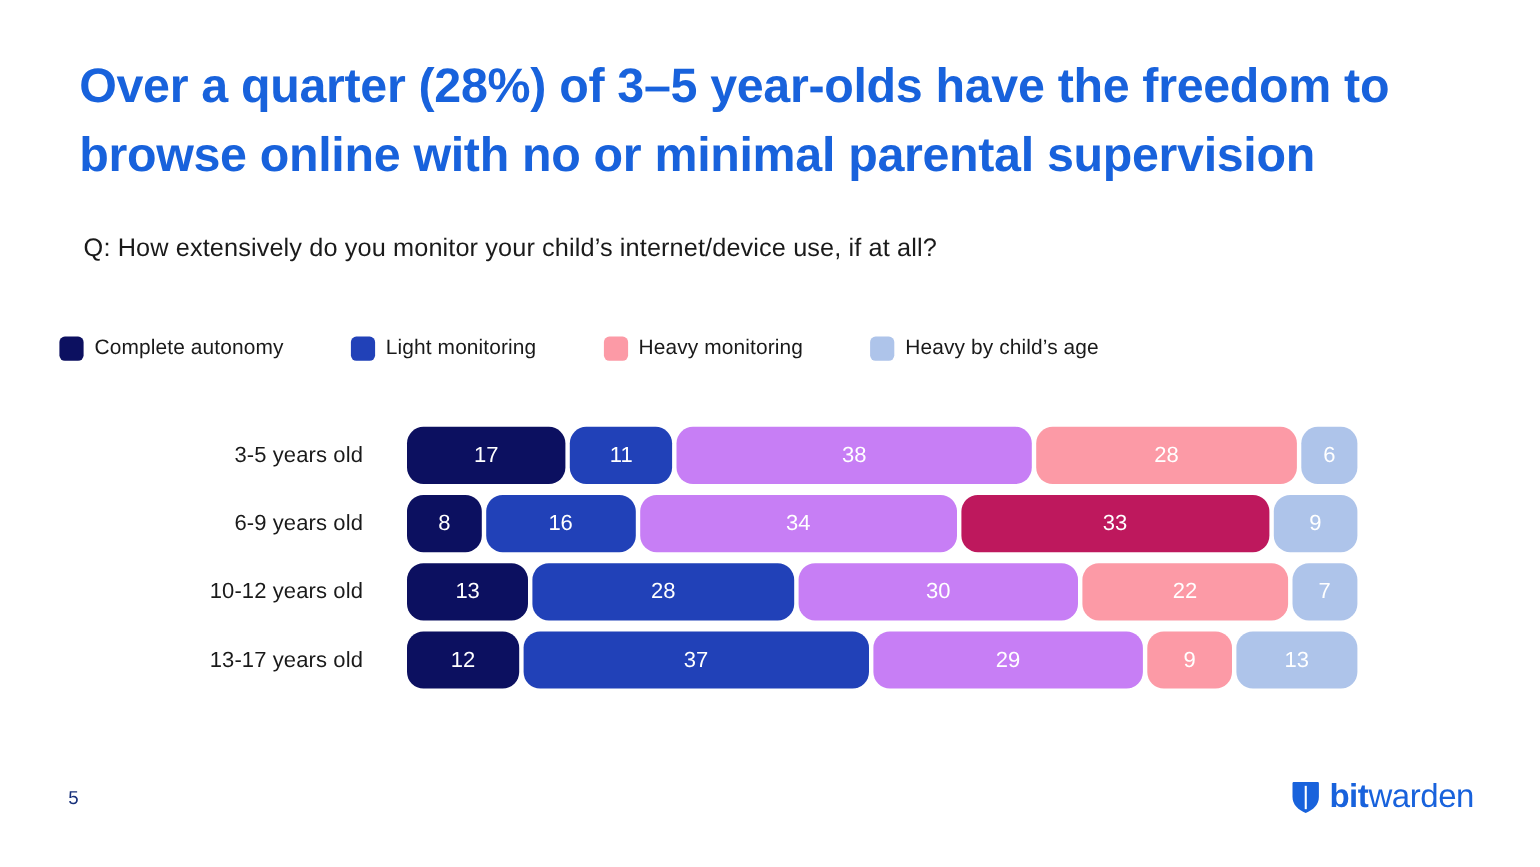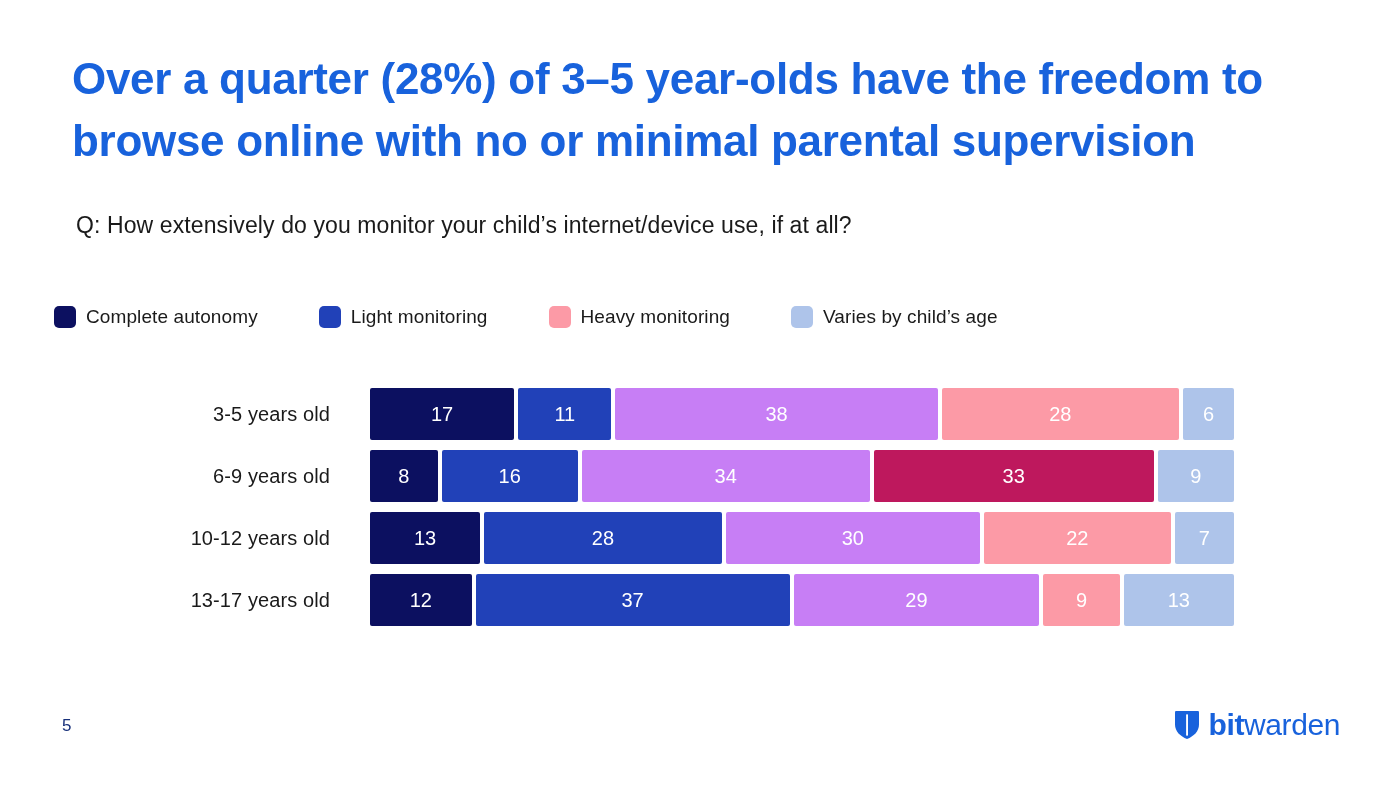--- a/index.html
+++ b/index.html
@@ -104,21 +104,21 @@
   .bar-track {
     position: absolute;
     left: 370px;
     top: 0;
     width: 848px;
     height: 52px;
     display: flex;
   }
   .seg {
     height: 52px;
-    border-radius: 2px;
+    border-radius: 15px;
     margin-right: 4px;
     display: flex;
     align-items: center;
     justify-content: center;
     color: #ffffff;
     font-size: 20px;
     font-weight: 500;
     box-sizing: border-box;
     overflow: hidden;
   }
@@ -173,21 +173,21 @@
       <div class="legend-item">
         <span class="legend-swatch" style="background: rgb(33, 65, 184);"></span>
         <span class="legend-label">Light monitoring</span>
       </div>
       <div class="legend-item">
         <span class="legend-swatch" style="background: rgb(252, 154, 166);"></span>
         <span class="legend-label">Heavy monitoring</span>
       </div>
       <div class="legend-item">
         <span class="legend-swatch" style="background: rgb(174, 196, 234);"></span>
-        <span class="legend-label">Varies by child’s age</span>
+        <span class="legend-label">Heavy by child’s age</span>
       </div>
     </div>
 
   <div class="chart">
       <div class="bar-row">
         <div class="row-label">3-5 years old</div>
         <div class="bar-track">
           <div class="seg" style="background: rgb(12, 16, 96); flex: 0 0 17%;">17</div>
           <div class="seg" style="background: rgb(33, 65, 184); flex: 0 0 11%;">11</div>
           <div class="seg" style="background: rgb(199, 126, 245); flex: 0 0 38%;">38</div>

